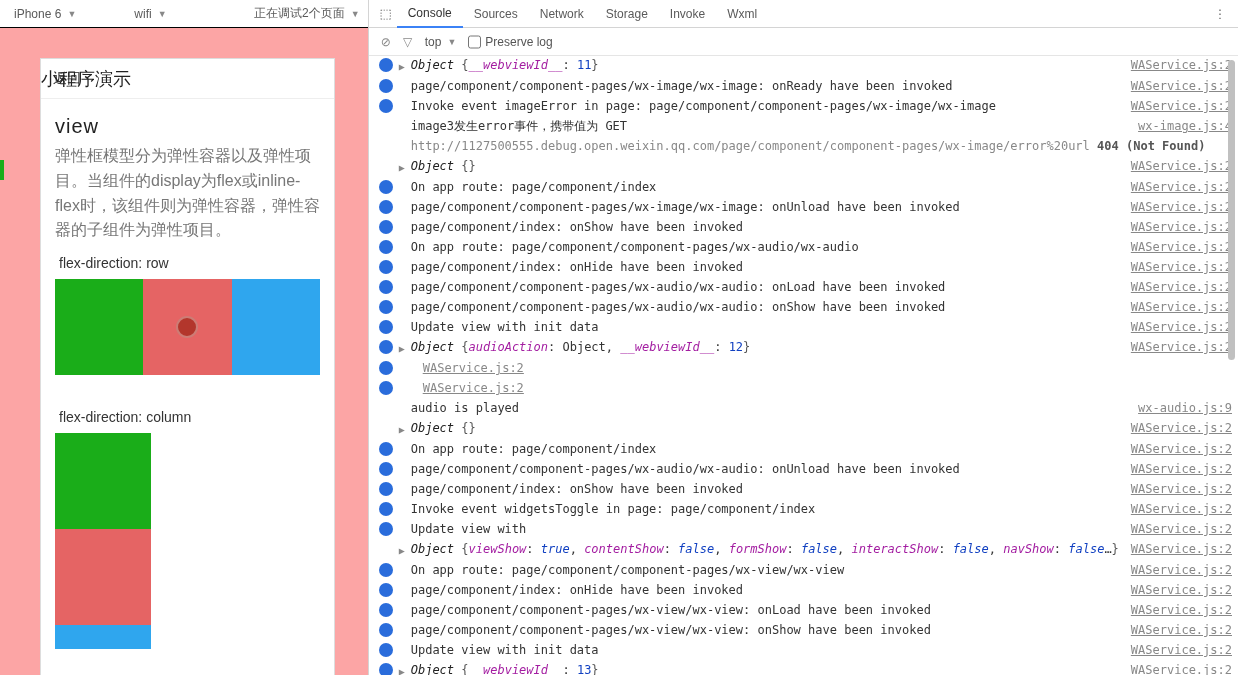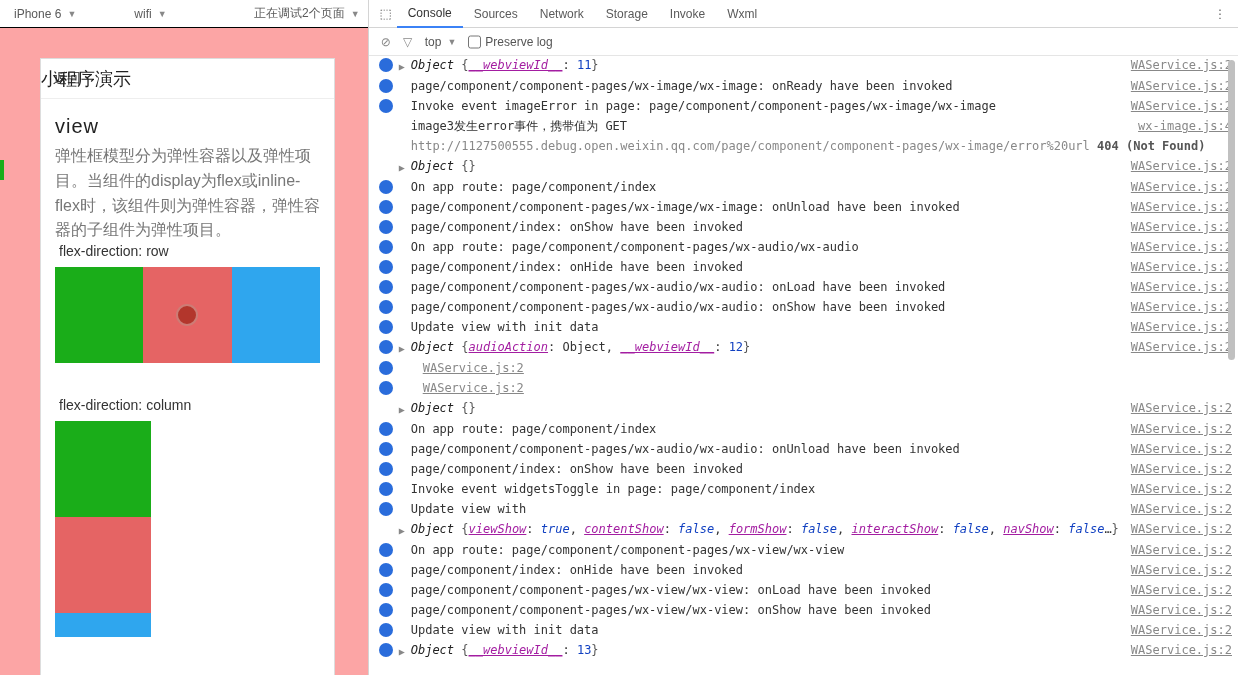--- a/index.html
+++ b/index.html
@@ -74,21 +74,21 @@
 .app-body { padding: 16px 14px 40px 14px; }
 .section-title { font-size: 20px; letter-spacing: 1px; color: #222; margin-bottom: 6px; }
 .section-desc {
   font-size: 16px;
   color: #777;
   line-height: 1.55;
 }
 .demo-label {
   font-size: 14px;
   color: #333;
-  margin: 0 0 8px 4px;
+  margin: 12px 0 8px 4px;
 }
 .flex-row {
   display: flex;
   flex-direction: row;
   height: 96px;
   margin-bottom: 34px;
 }
 .flex-col {
   display: flex;
   flex-direction: column;
@@ -179,21 +179,21 @@
   font-size: 10px;
 }
 .msg { flex: 1; color: #333; white-space: pre; }
 .src {
   color: #888;
   text-decoration: underline;
   margin-left: 12px;
   white-space: nowrap;
 }
 .obj-kw { font-style: italic; color: #222; }
-.obj-prop { color: #a31da1; font-style: italic; text-decoration: underline; }
+.obj-prop { color: #a31da1; font-style: italic; }
 .obj-num { color: #1140c1; }
 .obj-bool { color: #1140c1; font-style: italic; }
 .obj-brace { color: #555; }
 .url { color: #888; }
 .fournotfour { color: #555; font-weight: bold; }
 
 
 .right-scroll {
   position: absolute;
   right: 3px; top: 28px;
@@ -372,20 +372,26 @@
         <div class="disclose"></div>
         <div class="src">WAService.js:2</div>
       </div>
       <div class="row">
         <div class="bullet info"></div>
         <div class="disclose"></div>
         <div class="src">WAService.js:2</div>
       </div>
       <div class="row">
         <div class="bullet none"></div>
+        <div class="disclose"></div>
+        <div class="msg">audio is played</div>
+        <div class="src">wx-audio.js:9</div>
+      </div>
+      <div class="row">
+        <div class="bullet none"></div>
         <div class="disclose">▶</div>
         <div class="msg"><span class="obj-kw">Object</span> <span class="obj-brace">{}</span></div>
         <div class="src">WAService.js:2</div>
       </div>
       <div class="row">
         <div class="bullet info"></div>
         <div class="disclose"></div>
         <div class="msg">On app route: page/component/index</div>
         <div class="src">WAService.js:2</div>
       </div>

